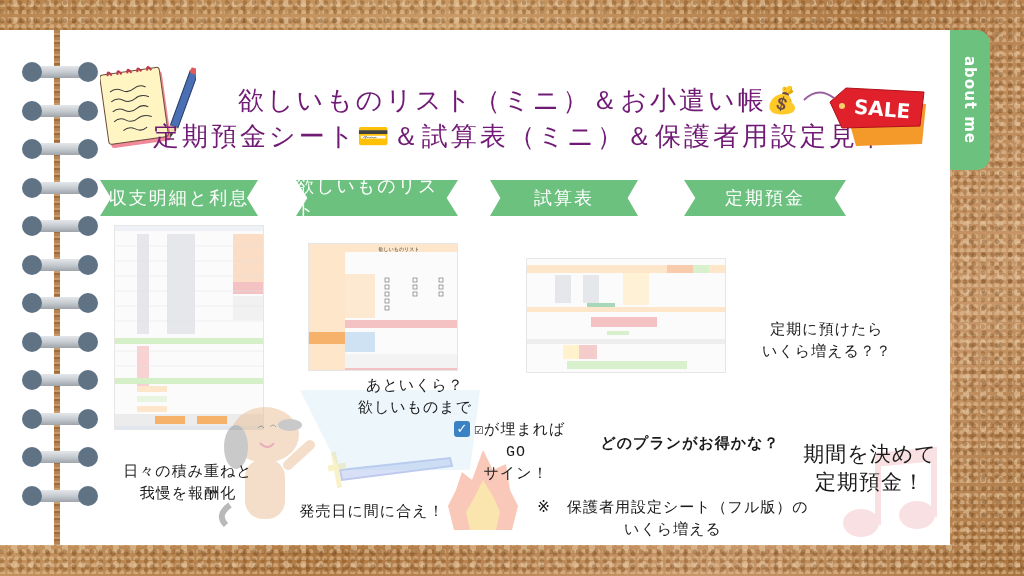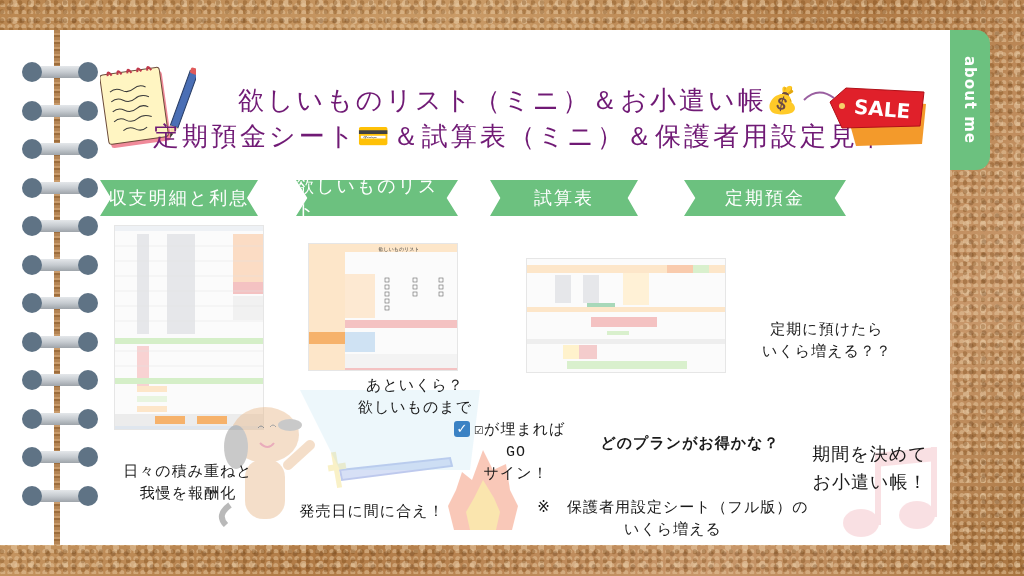--- a/index.html
+++ b/index.html
@@ -63,21 +63,21 @@
     display: flex; align-items: center; justify-content: center;
     font-size: 18px; letter-spacing: 2px;
     clip-path: polygon(0 0, 100% 0, 93% 50%, 100% 100%, 0 100%, 7% 50%);
   }
 
   .sheet { position: absolute; background: #fbfbfb; border: 1px solid #e6e6e6; overflow: hidden; }
 
   .caption {
     position: absolute; font-size: 15px; line-height: 22px; color: #1a1a1a; text-align: center; letter-spacing: 1px;
   }
-  .caption.big { font-size: 18px; line-height: 28px; }
+  .caption.big { font-size: 21px; line-height: 28px; }
 
   .decor { position: absolute; }
 </style>
 </head>
 <body>
 
 <div class="page"></div>
 <div class="spine"></div>
 
 <div id="rings">
@@ -334,19 +334,19 @@
   <div>定期に預けたら</div>
   <div>いくら増える？？</div>
 </div>
 
 <div class="caption" style="left:590px; top:432px; width:200px;font-weight:bold;">
   <div>どのプランがお得かな？</div>
 </div>
 
 <div class="caption big" style="left:800px; top:440px; width:140px;">
   <div>期間を決めて</div>
-  <div>お小遣い帳！</div>
+  <div>定期預金！</div>
 </div>
 
 <div class="caption" style="left:528px; top:496px; width:290px;">
   <div>※　保護者用設定シート（フル版）の</div>
   <div>いくら増える</div>
 </div>
 
 </body></html>

